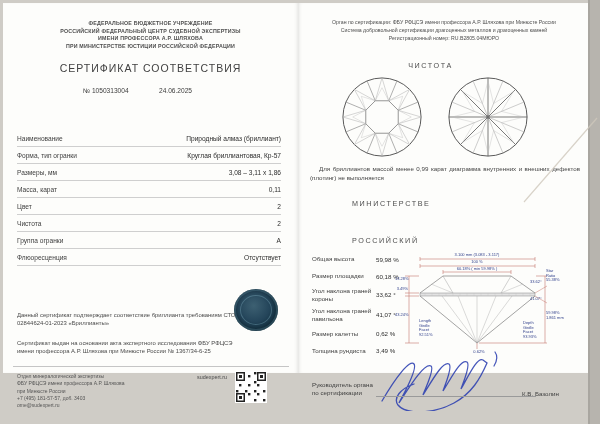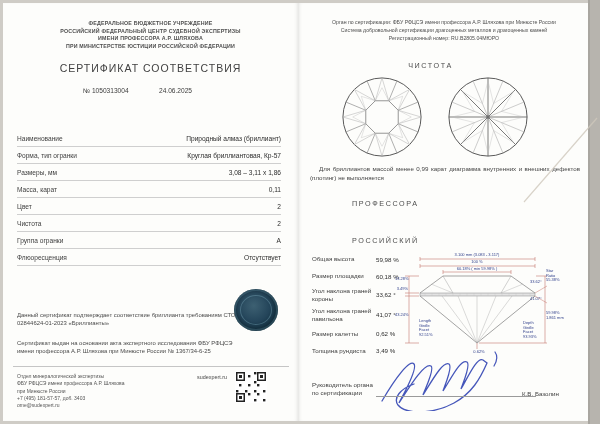--- a/index.html
+++ b/index.html
@@ -1,19 +1,19 @@
 <!DOCTYPE html>
 <html><head>
 <meta charset="utf-8">
 <style>
   html,body{margin:0;padding:0;background:#c9c6c0;}
   *{box-sizing:border-box;}
   .scan{position:relative;width:600px;height:424px;background:#cfccc6;overflow:hidden;
         font-family:"Liberation Sans",sans-serif;color:#454545;}
-  .page{position:absolute;top:3px;height:418px;background:#fdfdfb;}
+  .page{position:absolute;top:3px;height:370px;background:#fdfdfb;}
   .page-left{left:3px;width:295px;box-shadow:inset -3px 0 4px -3px rgba(0,0,0,.15);}
   .page-right{left:298px;width:292px;box-shadow:inset 3px 0 4px -3px rgba(0,0,0,.18);}
   .edge-strip{position:absolute;right:0;top:0;width:10px;height:424px;background:#b7b4ae;}
   .edge-line{position:absolute;right:10px;top:0;width:2px;height:424px;background:#a9a6a0;}
   .abs{position:absolute;}
   .pre{white-space:pre-line;}
   
   .org-block{left:0;top:17px;width:100%;text-align:center;font-size:5.3px;line-height:7.6px;
              font-weight:600;color:#4e4e4e;letter-spacing:.2px;}
   .cert-title{left:0;top:59px;width:100%;text-align:center;font-size:10.5px;letter-spacing:1px;color:#414141;}
@@ -215,21 +215,21 @@
         <line x1="42" y1="42" x2="26.69266270539642" y2="5.044818699548529" stroke="#999" stroke-width="0.5"></line>
         <line x1="42" y1="42" x2="41.99999999999999" y2="2" stroke="#555" stroke-width="0.8"></line>
         <line x1="42" y1="42" x2="57.3073372946036" y2="5.044818699548536" stroke="#999" stroke-width="0.5"></line>
         <line x1="42" y1="42" x2="70.2842712474619" y2="13.71572875253809" stroke="#555" stroke-width="0.8"></line>
         <line x1="42" y1="42" x2="78.95518130045147" y2="26.692662705396415" stroke="#999" stroke-width="0.5"></line>
         <polygon points="79,42 55.8581929876693,47.74025148547635 68.16295090390226,68.16295090390226 47.74025148547635,55.8581929876693 42,79 36.25974851452365,55.8581929876693 15.837049096097743,68.16295090390226 28.1418070123307,47.74025148547635 5,42.00000000000001 28.141807012330695,36.259748514523665 15.837049096097736,15.837049096097743 36.25974851452366,28.141807012330695 41.99999999999999,5 47.74025148547635,28.141807012330702 68.16295090390226,15.837049096097736 55.858192987669305,36.25974851452366" fill="none" stroke="#bbb" stroke-width="0.4"></polygon>
         <circle cx="42" cy="42" r="1.5" fill="none" stroke="#666" stroke-width="0.6"></circle>
       </svg>
     <div class="abs plot-note">Для бриллиантов массой менее 0,99 карат диаграмма внутренних и внешних дефектов (плотинг) не выполняется</div>
 
-    <div class="abs sec-title comments-title">ПРОФЕССОРА</div>
+    <div class="abs sec-title comments-title">МИНИСТЕРСТВЕ</div>
     <div class="abs sec-title props-title">РОССИЙСКИЙ</div>
 
     <div class="abs props-list">
       <div class="prop-row">
         <span class="l">Общая высота</span>
         <span class="v">59,98 %</span>
         </div>
       <div class="prop-row">
         <span class="l">Размер площадки</span>
         <span class="v">60,18 %</span>

